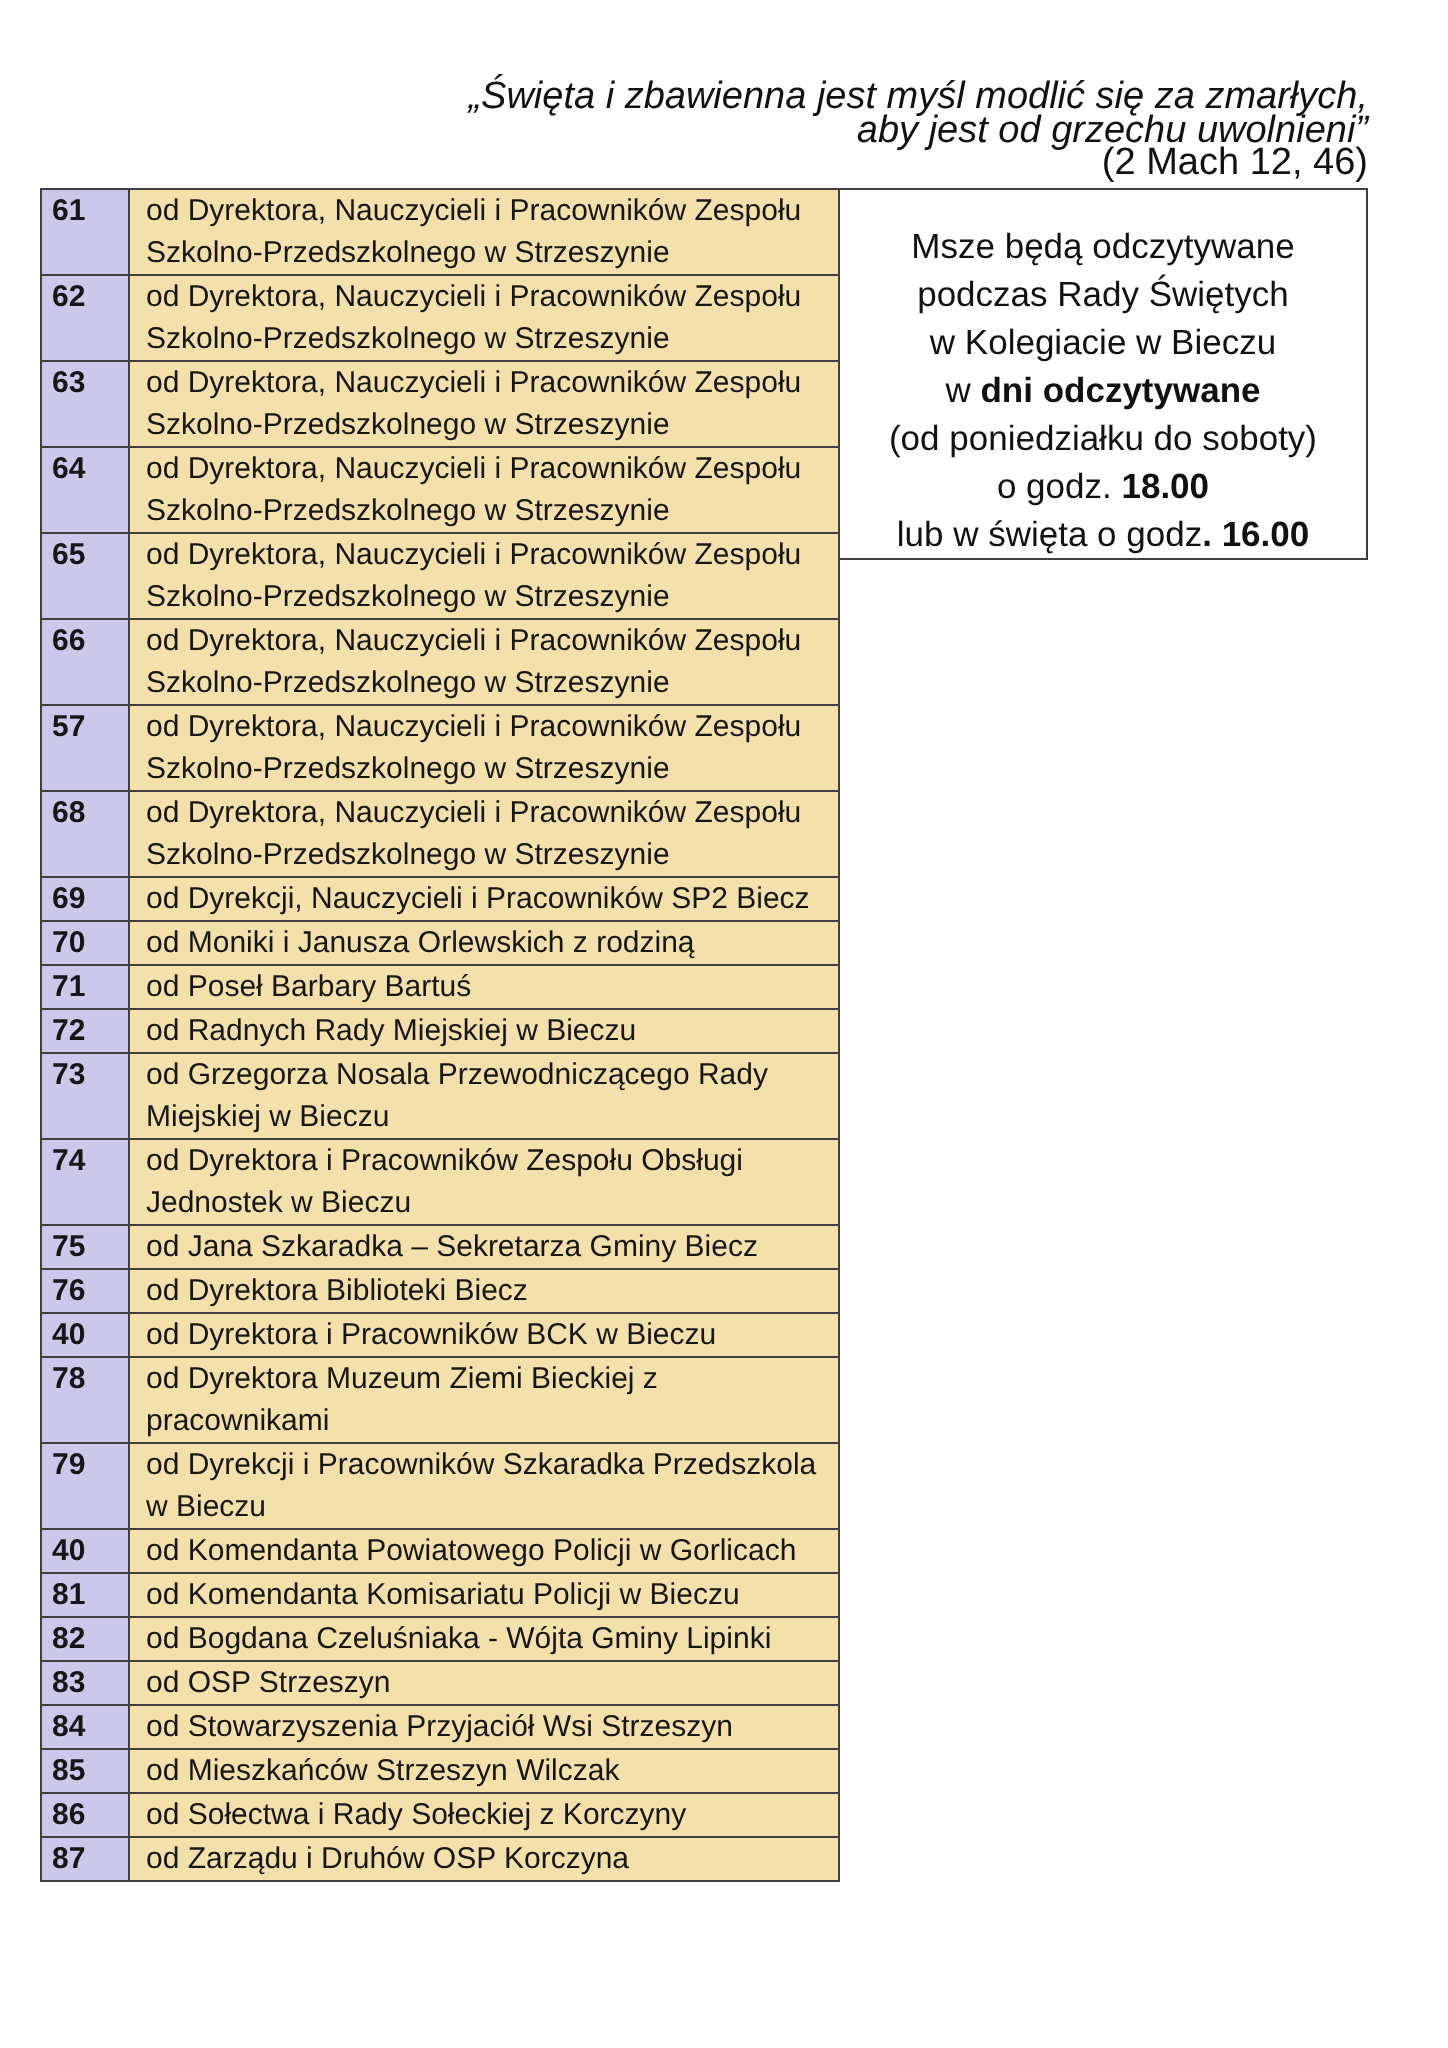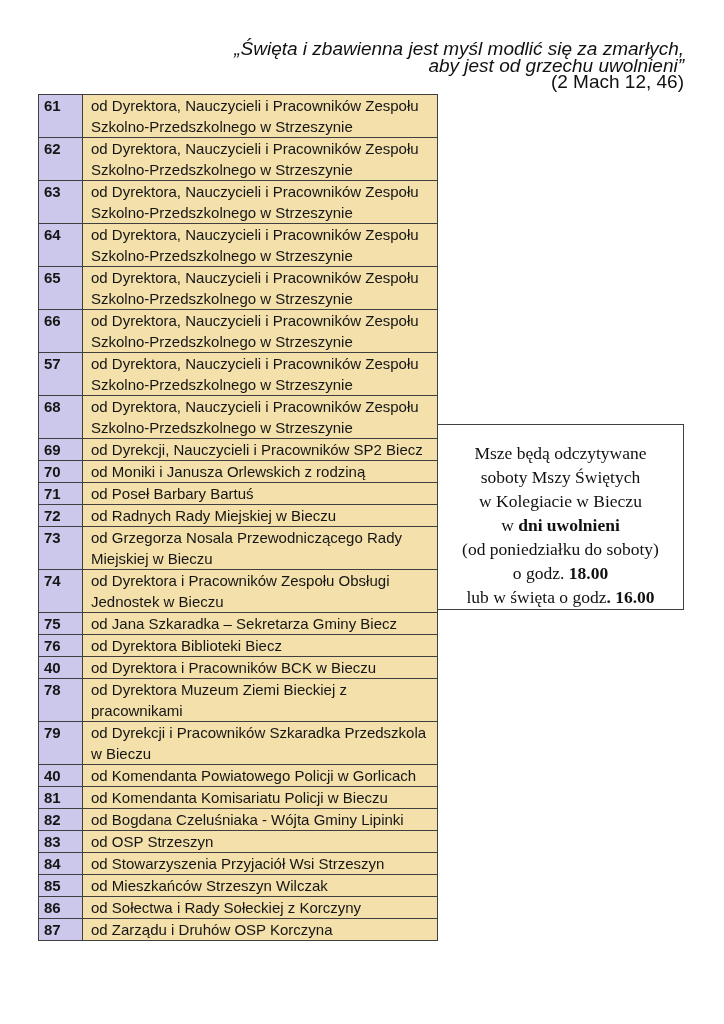--- a/index.html
+++ b/index.html
@@ -16,23 +16,23 @@
     margin: 41px 40px 3px 38px;
     text-align: right;
     font-size: 19px;
     line-height: 16.5px;
     color: #111111;
   }
   .quote .it { font-style: italic; }
 
   
   .content {
-    margin: 0 40px 0 38px;
+    margin: 0 40px 0 20px;
     display: flex;
-    align-items: center;
+    align-items: flex-start;
   }
   table.intentions {
     border-collapse: collapse;
     table-layout: fixed;
     width: 400px;
     flex: 0 0 400px;
   }
   table.intentions td {
     border: 1px solid var(--border, #3f3f3f);
     font-size: 15px;
@@ -55,21 +55,20 @@
     flex: 1 1 auto;
     background: var(--info-bg, #ffffff);
     border: 1px solid var(--border, #3f3f3f);
     border-left: none;
     text-align: center;
     padding: 16px 4px 0 4px;
     box-sizing: border-box;
     font-size: 17.5px;
     line-height: 24px;
     color: #111111;
-    font-family: Liberation Serif, serif;
   }
   .info-box .b { font-weight: bold; }
 </style>
 </head>
 <body>
 
 <div class="page">
 
   <div class="quote">
     <div class="it">„Święta i zbawienna jest myśl modlić się za zmarłych,</div>
@@ -197,22 +196,22 @@
             <td class="txt">od Sołectwa i Rady Sołeckiej z Korczyny</td>
           </tr>
           <tr>
             <td class="num">87</td>
             <td class="txt">od Zarządu i Druhów OSP Korczyna</td>
           </tr>
         </tbody>
     </table>
     <div class="info-box">
         <div><span>Msze będą odczytywane</span></div>
-        <div><span>soboty Mszy Świętych</span></div>
+        <div><span>podczas Rady Świętych</span></div>
         <div><span>w Kolegiacie w Bieczu</span></div>
-        <div><span>w </span><span class="b">dni uwolnieni</span></div>
+        <div><span>w </span><span class="b">dni odczytywane</span></div>
         <div><span>(od poniedziałku do soboty)</span></div>
         <div><span>o godz. </span><span class="b">18.00</span></div>
         <div><span>lub w święta o godz</span><span class="b">. 16.00</span></div>
       </div>
   </div>
 
 </div>
 
 </body></html>

